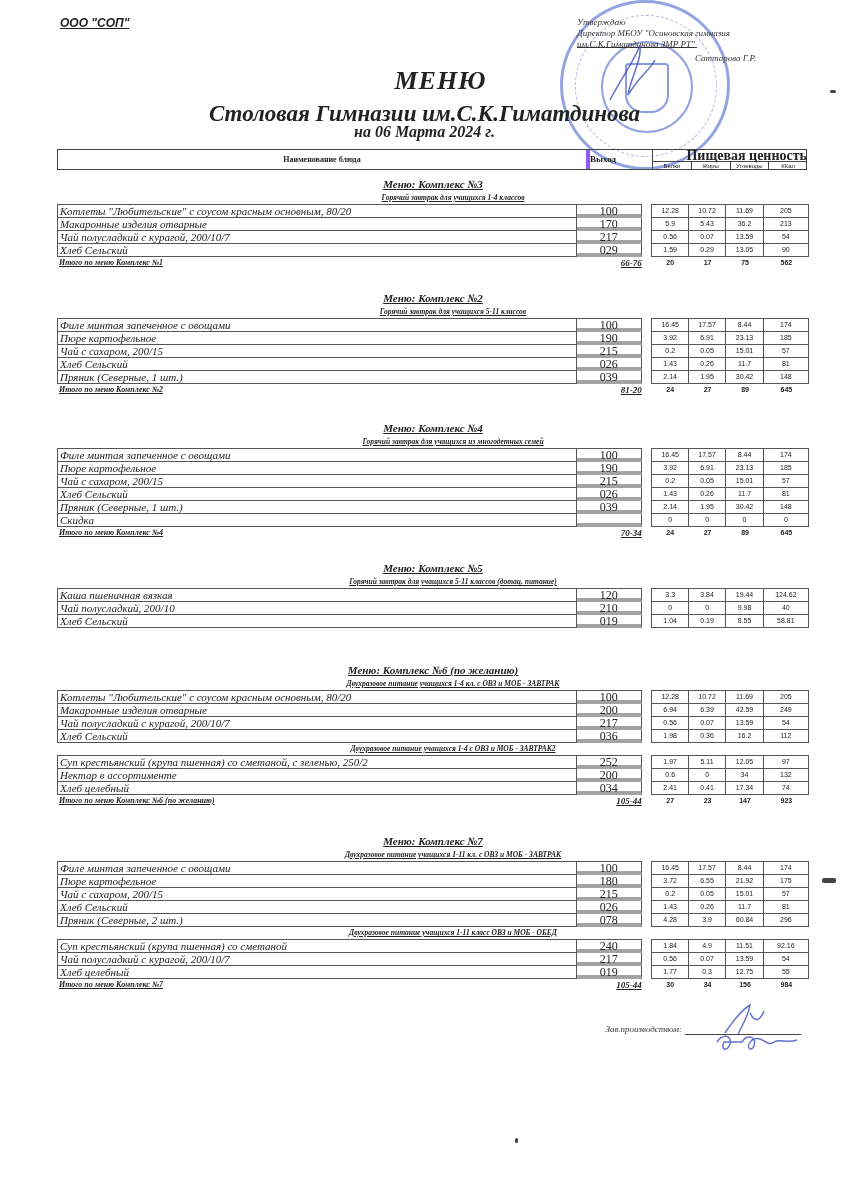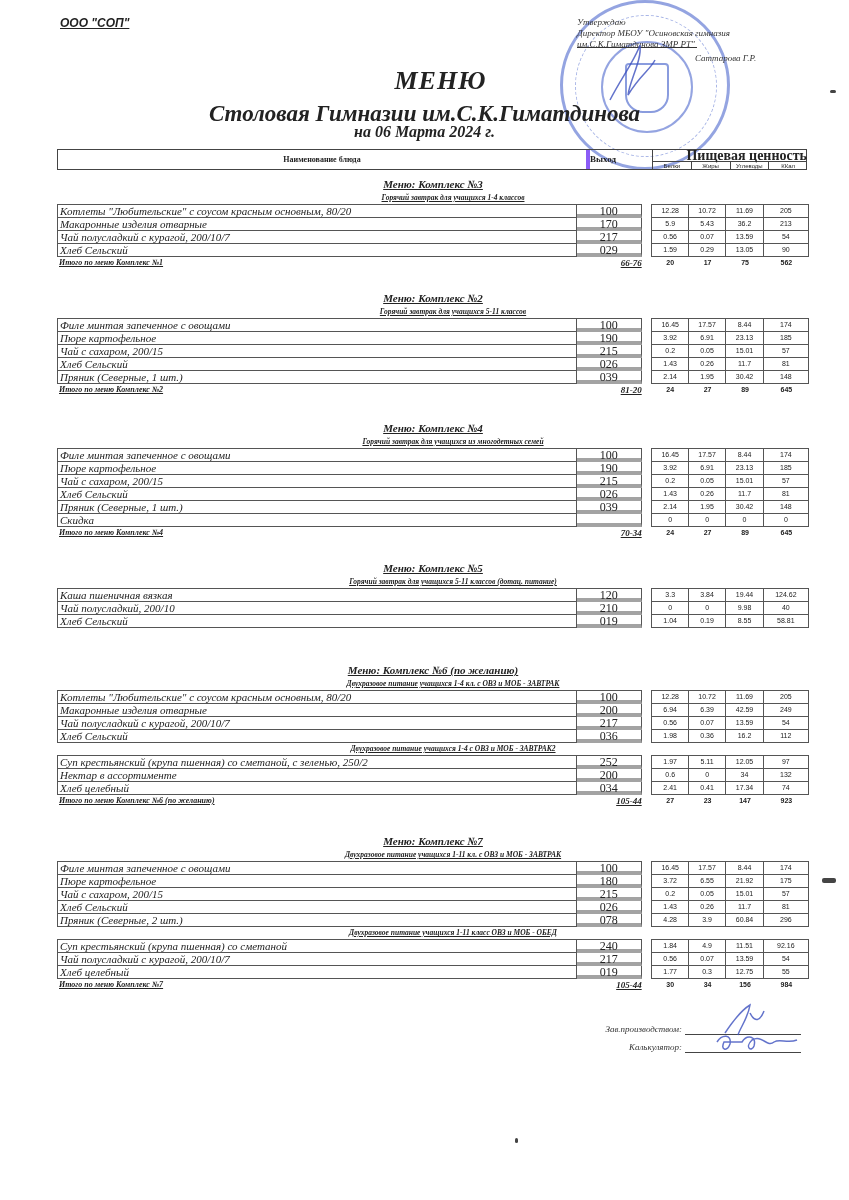--- a/index.html
+++ b/index.html
@@ -483,24 +483,20 @@
       <div class="v" style="width:46px">984</div>
     </div>
     </div>
   </div>
 
 <div class="signs">
   <div class="sign-row">
     <span class="l">Зав.производством:</span>
     <span class="ln"></span>
   </div>
-  <div class="sign-row">
-    <span class="l">Калькулятор:</span>
-    <span class="ln"></span>
-  </div>
 </div>
 <svg class="scribble" style="left:720px;top:1003px" width="50" height="35">
   <path d="M5 30 C15 15, 25 5, 30 2 C28 15, 20 25, 18 32 M30 10 C35 20, 40 18, 44 8"></path>
 </svg>
 <svg class="scribble" style="left:712px;top:1030px" width="90" height="25">
   <path d="M5 12 C10 4, 20 4, 18 14 C15 22, 8 20, 12 12 L30 12 C35 4, 45 6, 42 16 C40 22, 32 18, 40 10 C50 4, 55 18, 62 12 C68 8, 75 14, 85 10"></path>
 </svg>
 
 <div class="speck" style="left:830px;top:90px"></div>
 <div class="speck" style="left:822px;top:878px;width:14px;height:5px"></div>

